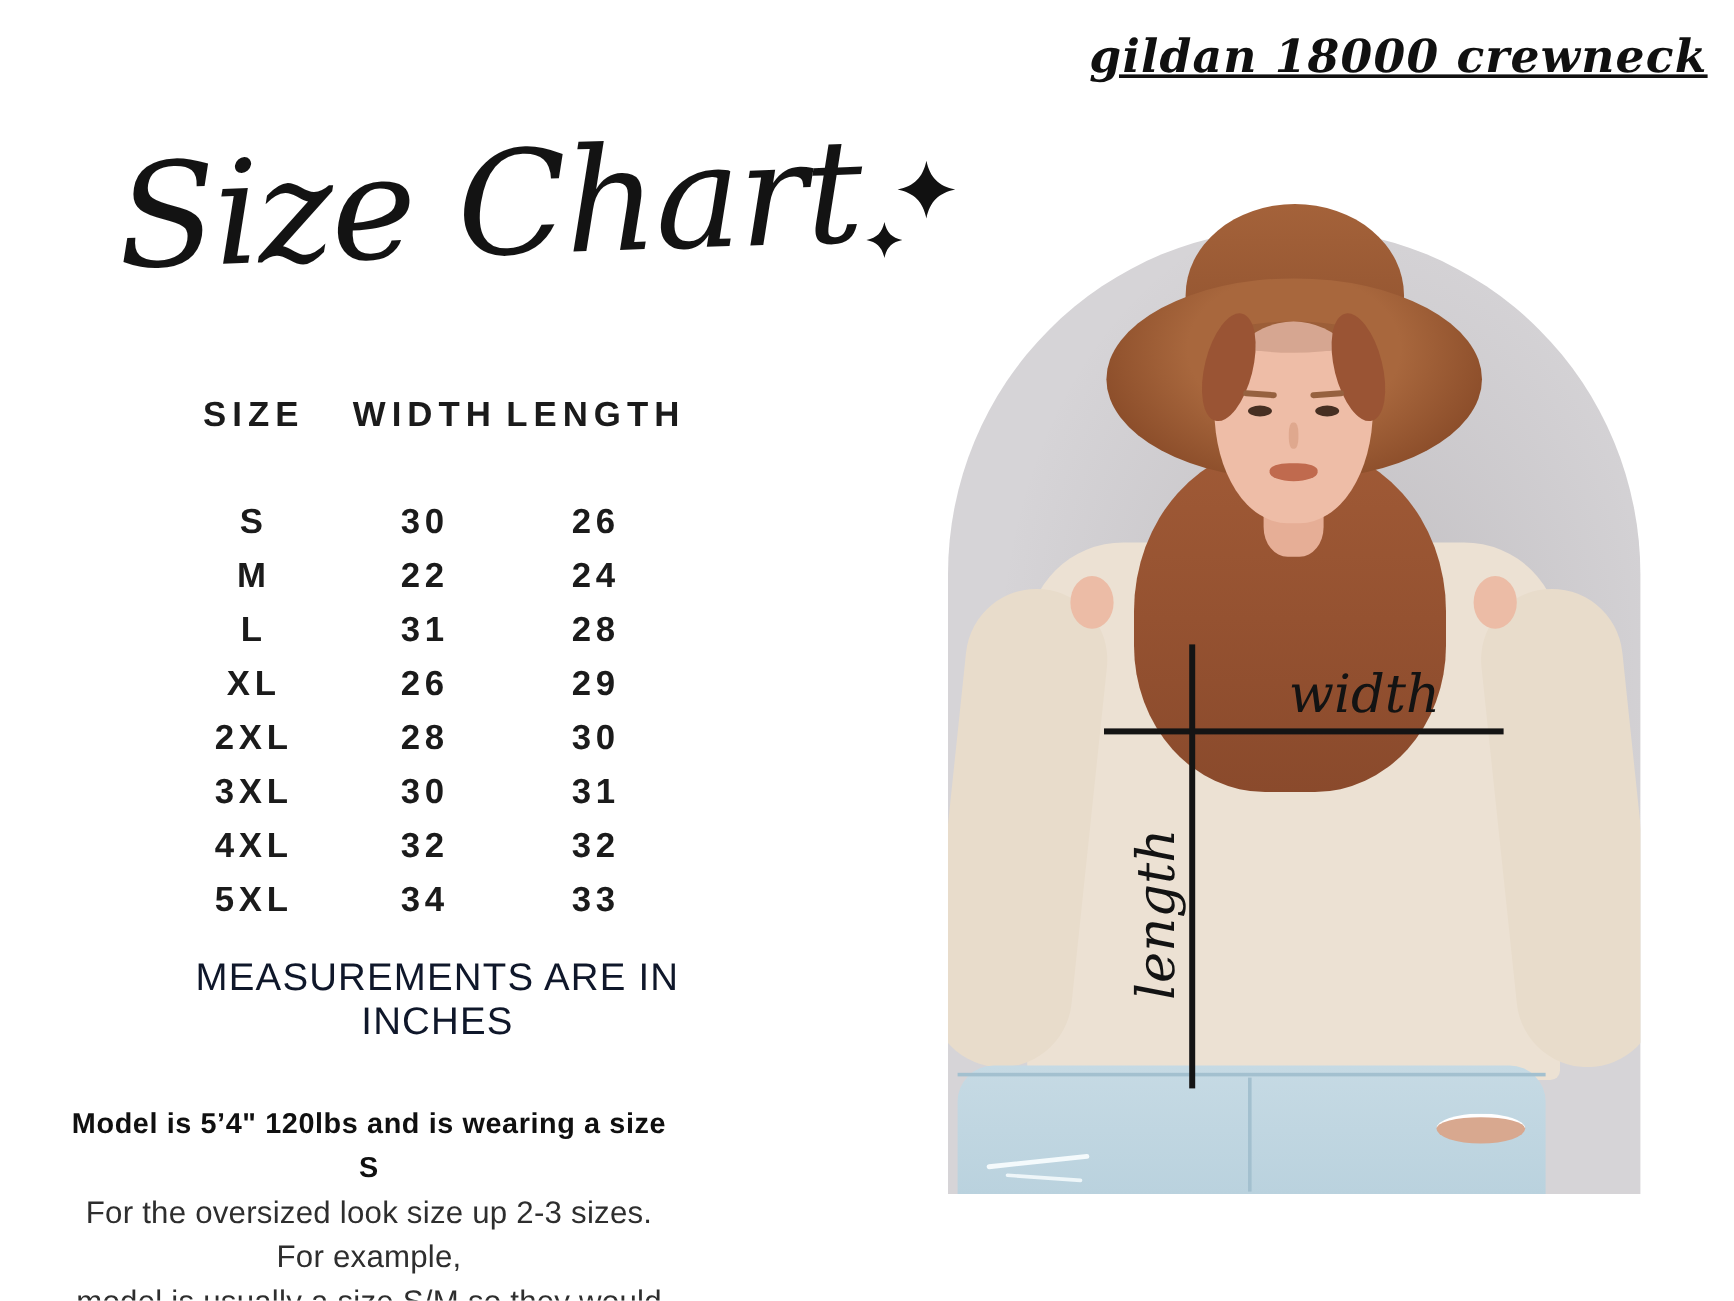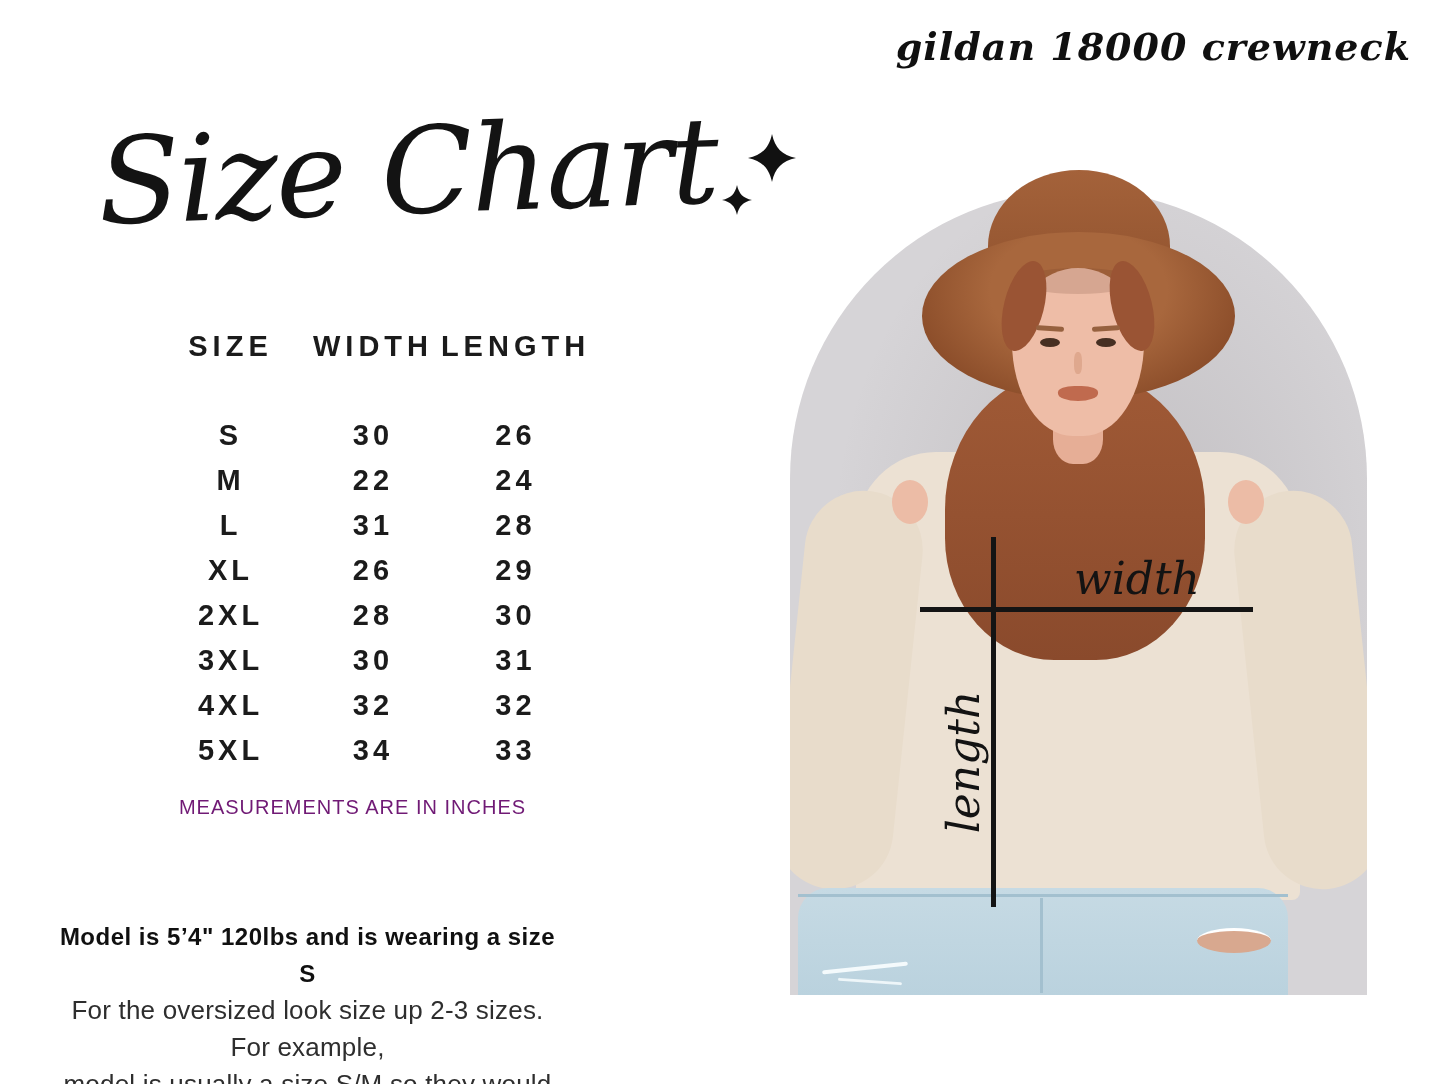--- a/index.html
+++ b/index.html
@@ -1,35 +1,35 @@
 <!DOCTYPE html>
 <html><head>
 <meta charset="utf-8">
 <style>
   html,body{margin:0;padding:0;background:#fff;}
   #stage{position:relative;width:1445px;height:1084px;background:#ffffff;overflow:hidden;
          font-family:"Liberation Sans",sans-serif;color:#141414;}
 
   
-  .brand{position:absolute;top:24px;right:34px;font-family:"DejaVu Serif",serif;
-         font-style:italic;font-weight:700;font-size:38px;letter-spacing:1px;color:#101010;}
+  .brand{position:absolute;top:24px;right:22px;font-family:"DejaVu Serif",serif;
+         font-style:italic;font-weight:700;font-size:38px;letter-spacing:1px;color:#101010;text-decoration:underline;}
   .big-title{position:absolute;left:98px;top:88px;font-family:"DejaVu Serif",serif;
          font-style:italic;font-weight:400;font-size:120px;line-height:1.4;color:#131313;
          letter-spacing:-2px;transform:rotate(-2deg);}
   .sparkles{position:absolute;left:715px;top:128px;}
 
-  .size-table{position:absolute;left:148px;top:330px;width:450px;}
+  .size-table{position:absolute;left:129px;top:330px;width:450px;}
   .thead,.trow{display:grid;grid-template-columns:165px 120px 165px;align-items:center;}
   .thead{margin-bottom:50px;}
   .thead span{font-size:29px;font-weight:700;letter-spacing:5px;text-align:center;color:#1b1b1b;}
   .trow{height:45px;}
   .tcell{font-size:29px;font-weight:700;letter-spacing:4px;text-align:center;color:#1b1b1b;}
 
-  .units-note{position:absolute;left:120px;top:796px;width:465px;text-align:center;
-         font-size:20px;font-weight:300;letter-spacing:1px;color:#701a75;}
+  .units-note{position:absolute;left:132px;top:796px;width:465px;text-align:center;
+         font-size:32px;font-weight:300;letter-spacing:1px;color:#0f172a;}
 
   .fit-notes{position:absolute;left:55px;top:918px;width:505px;text-align:center;}
   .fit-bold{font-size:24px;font-weight:700;letter-spacing:0.5px;line-height:37px;color:#101010;}
   .fit-light{font-size:26px;font-weight:400;letter-spacing:0.2px;line-height:37px;color:#2e2e2e;}
 
   
   .arch{position:absolute;left:790px;top:190px;width:577px;height:805px;background:#d6d4d7;
         border-radius:289px 289px 0 0;overflow:hidden;}
   .arch *{position:absolute;}
   .arch-shadow{inset:0;background:radial-gradient(ellipse at 58% 45%,rgba(110,104,108,0.20),rgba(0,0,0,0) 62%);}

